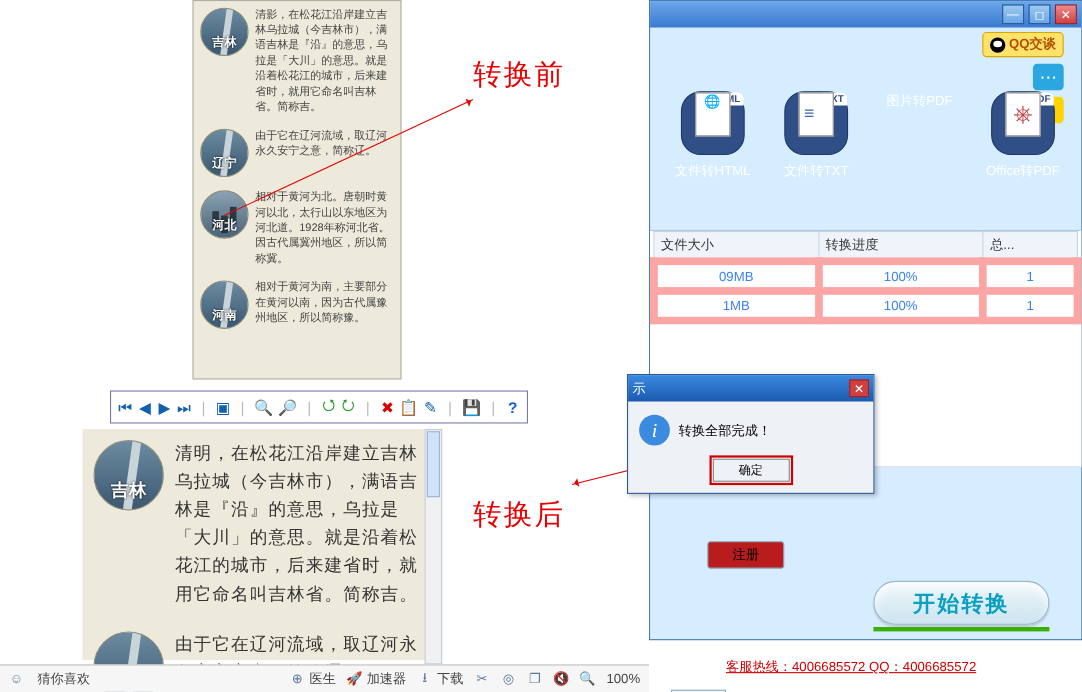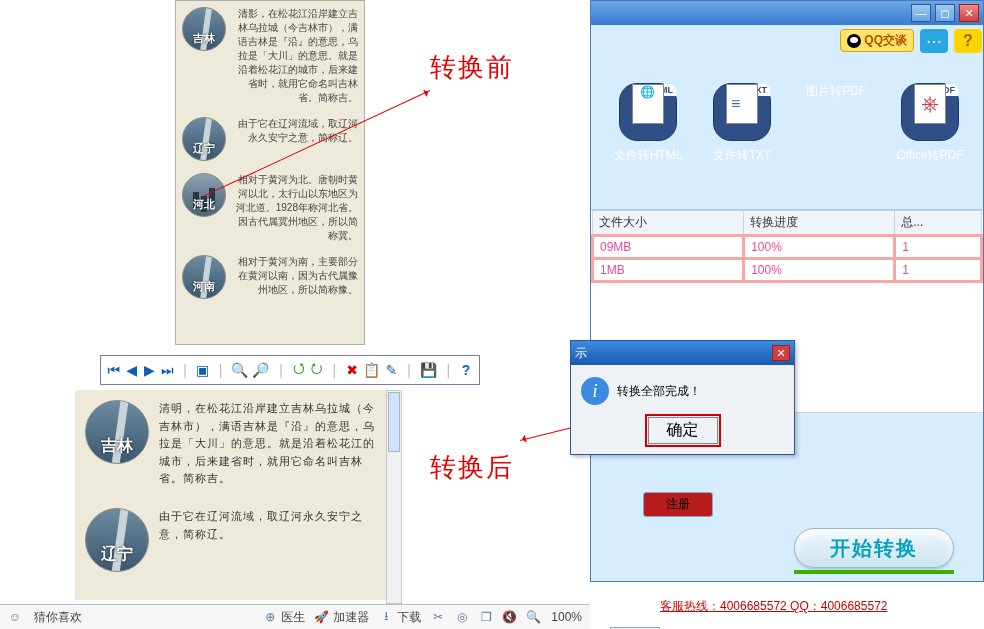--- a/index.html
+++ b/index.html
@@ -6,37 +6,37 @@
   body { font-family: "Microsoft YaHei", SimSun, sans-serif; font-size: 12px; background: #fff; width: 984px; height: 629px; overflow: hidden; position: relative; }
 
   
   .doc-before { position: absolute; left: 175px; top: 0; width: 190px; height: 345px; background: #edeadb; border: 1px solid #b0aea2; overflow: hidden;}
   .doc-before .entry { display: flex; padding: 6px 6px; }
   .doc-before .thumb { width: 44px; height: 44px; border-radius: 50%; background: linear-gradient(#6c8aa0,#3a5870); flex: 0 0 44px; position: relative; overflow: hidden; border:1px solid #8a8a7a;}
   .doc-before .thumb .road::before { content:""; position:absolute; left:48%; top:-4px; width:6px; height:52px; background:#c9d4d8; transform: rotate(8deg);}
   .doc-before .thumb.city { background: linear-gradient(#8aa2b2,#4a6478);}
   .doc-before .thumb.city::before { content:""; position:absolute; left:10px; bottom:8px; width:6px; height:16px; background:#2a3a42; box-shadow: 8px 4px 0 #2a3a42, 16px -4px 0 #2a3a42;}
   .doc-before .label { position:absolute; left:0; bottom:4px; width:100%; text-align:center; color:#fff; font-size:11px; font-weight:bold; text-shadow:0 0 2px #000;}
-  .doc-before .txt { font-size:10px; color:#444; line-height:1.4; padding-left:6px;text-align:right;}
+  .doc-before .txt { font-size:10px; color:#444; line-height:1.4; padding-left:6px;}
 
   
   .viewer-toolbar { position:absolute; left:100px; top:355px; width:380px; height:30px; border:1px solid #7a7aa8; background:#fff; display:flex; align-items:center; justify-content:center; gap:4px; padding:2px 6px; font-size:14px;}
   .viewer-toolbar span { width:18px; height:18px; display:inline-flex; align-items:center; justify-content:center; color:#1060b0; cursor:pointer;}
   .viewer-toolbar span.sep { color:#bbb; cursor:default;}
   .viewer-toolbar span.red { color:#d00;}
   .viewer-toolbar span.green { color:#2a9a2a;}
   .viewer-toolbar span.save { color:#3a6ab0;}
 
   
   .doc-after { position:absolute; left:75px; top:390px; width:320px; height:210px; background:#edeadb; border-right:1px solid #b0aea2;}
   .doc-after .entry { display:flex; padding:10px 10px;}
   .doc-after .thumb { width:64px; height:64px; border-radius:50%; background: linear-gradient(#6c8aa0,#3a5870); flex:0 0 64px; position:relative; overflow:hidden; border:1px solid #8a8a7a;}
   .doc-after .thumb .road::before { content:""; position:absolute; left:48%; top:-6px; width:8px; height:76px; background:#c9d4d8; transform: rotate(8deg);}
   .doc-after .label { position:absolute; left:0; bottom:6px; width:100%; text-align:center; color:#fff; font-size:16px; font-weight:bold; text-shadow:0 0 2px #000;}
-  .doc-after .txt { font-size:11px; color:#333; line-height:1.6; padding-left:10px; letter-spacing:1px;}
+  .doc-after .txt { font-size:16px; color:#333; line-height:1.6; padding-left:10px; letter-spacing:1px;}
 
   
   .anno { position:absolute; color:#e60000; font-family: SimSun, serif; }
   .anno.a-before { left:430px; top:50px; font-size:26px; letter-spacing:2px;text-align:center;}
   .anno.a-after  { left:430px; top:450px; font-size:26px; letter-spacing:2px;}
   .anno.a-effect { left:690px; top:280px; font-size:24px; letter-spacing:2px;}
   .anno.a-step3  { left:770px; top:478px; font-size:15px;}
 
   
   .aline { position:absolute; height:1px; background:#e60000; transform-origin:left center; }
@@ -46,50 +46,50 @@
   .aline.l3 { left:640px; top:295px; width:140px; transform:rotate(38deg);}
   .arrow-down { position:absolute; left:825px; top:500px; width:24px; height:28px; }
   .arrow-down svg { width:100%; height:100%; }
 
   
   .appwin { position:absolute; left:590px; top:0; width:394px; height:582px; background:#d6ecff; border:1px solid #4a7ab8;}
   .titlebar { height:24px; background:linear-gradient(#6aa6e8,#3a7ad0); display:flex; align-items:center; justify-content:flex-end; padding-right:4px; gap:4px;}
   .titlebar .tbtn { width:20px; height:18px; border:1px solid #2a5a98; background:linear-gradient(#9ec8f0,#6aa6e8); color:#fff; font-size:11px; display:flex; align-items:center; justify-content:center; cursor:pointer;}
   .titlebar .tbtn.close { background:linear-gradient(#f08a8a,#d04040); border-color:#a02020;}
 
-  .topicons { position:absolute; right:1px; top:28px; display:flex; gap:6px; align-items:flex-start;}
+  .topicons { position:absolute; right:16px; top:28px; display:flex; gap:6px; align-items:flex-end;flex-direction:column;}
   .qqchat { background:#ffe26a; border:1px solid #d6a800; border-radius:4px; padding:2px 6px; font-size:12px; color:#b05000; font-weight:bold; display:flex; align-items:center; gap:3px;}
   .qqchat .peng { width:14px; height:14px; border-radius:50%; background:#000; position:relative;}
   .qqchat .peng::after { content:""; position:absolute; left:3px; top:3px; width:8px; height:6px; border-radius:50%; background:#fff;}
   .blob { width:28px; height:24px; border-radius:4px; display:flex; align-items:center; justify-content:center; color:#fff; font-size:16px;}
   .blob.chat { background:#2aa6e0;}
   .blob.help { background:#ffd400; color:#8a6a00; font-weight:bold;}
 
   .actions { position:absolute; left:18px; top:82px; display:flex; gap:16px;}
   .actcard { width:78px; text-align:center; color:#fff; font-size:12px;}
   .actcard .icn { width:58px; height:58px; margin:0 auto 6px; border-radius:18px; background:#2f4f86; border:1px solid #1c3a68; position:relative; display:flex; justify-content:center;}
   .actcard .badge { position:absolute; top:0; right:0; background:#fff; color:#2f4f86; font-size:9px; font-weight:bold; padding:1px 3px; border-radius:0 6px 0 4px;}
   .actcard .doc { width:32px; height:40px; background:#fff; border:1px solid #888; position:relative;}
   .actcard .doc.txt::after { content:"≡"; position:absolute; left:4px; top:10px; color:#3a6ab0; font-size:16px;}
   .actcard .check { position:absolute; right:4px; bottom:4px; width:18px; height:18px; border-radius:50%; background:#2aa62a; color:#fff; font-size:12px; display:flex; align-items:center; justify-content:center;}
 
   .tablewrap { position:absolute; left:0; top:208px; right:0; background:#fff; border-top:1px solid #b0c8e0;}
   table.list { width:100%; border-collapse:collapse; font-size:12px;}
   table.list th { background:#eef4fa; border:1px solid #c6d4e4; padding:3px 6px; text-align:left; font-weight:normal; color:#333;}
-  table.list td { border:3px solid #fca5a5; padding:3px 6px; color:#ec4899;}
+  table.list td { border:7px solid #fca5a5; padding:3px 6px; color:#3b82f6;text-align:center;}
   .tablefill { height:130px; background:#fff; border-bottom:1px solid #c6d4e4;}
 
   
   .msgbox { position:absolute; left:570px; top:340px; width:225px; border:1px solid #2a5a98; background:#eef2f6; box-shadow:2px 2px 4px rgba(0,0,0,.25);}
   .msgbox .mtitle { height:24px; background:linear-gradient(#3a8ae0,#1a5ab0); display:flex; align-items:center; justify-content:space-between; color:#fff; font-size:12px; padding:0 4px;}
   .msgbox .mtitle .x { width:18px; height:16px; background:#d04040; border:1px solid #a02020; display:flex; align-items:center; justify-content:center; font-size:11px;}
   .msgbox .mbody { display:flex; align-items:center; gap:8px; padding:12px 10px;}
   .msgbox .micon { width:28px; height:28px; border-radius:50%; background:#3a8ae0; color:#fff; font-family: Georgia,serif; font-style:italic; font-size:18px; display:flex; align-items:center; justify-content:center;}
   .msgbox .mbtn-row { text-align:center; padding:0 0 10px;}
-  .msgbox .okbtn { display:inline-block; min-width:70px; padding:2px 14px; background:#eef2f6; border:1px solid #888; outline:2px solid #d00000; outline-offset:1px; font-size:16px;}
+  .msgbox .okbtn { display:inline-block; min-width:70px; padding:2px 14px; background:#eef2f6; border:1px solid #888; outline:2px solid #d00000; outline-offset:1px; font-size:11px;}
 
   
   .regbtn { position:absolute; left:643px; top:492px; padding:3px 22px; background:#b91c1c; border:1px solid #8aa6c2; border-radius:3px; font-size:12px;}
   .startbtn { position:absolute; left:794px; top:528px; width:160px; height:40px; border-radius:20px; background:linear-gradient(#eef6fa,#cde4f0); border:1px solid #98b8c8; display:flex; align-items:center; justify-content:center; color:#0aa0c0; font-size:20px; font-weight:bold; letter-spacing:2px; box-shadow:inset 0 6px 8px rgba(255,255,255,.7), 0 2px 2px rgba(0,0,0,.15);}
   .startunderline { position:absolute; left:794px; top:570px; width:160px; height:4px; background:#3ab000;}
 
   .browse { position:absolute; left:610px; top:627px; padding:2px 12px; border:1px solid #8aa6c2; background:#f4f8fc; font-size:12px;}
   .hotline { position:absolute; left:660px; top:598px; color:#d00000; font-size:12px; text-decoration:underline;}
 
   

